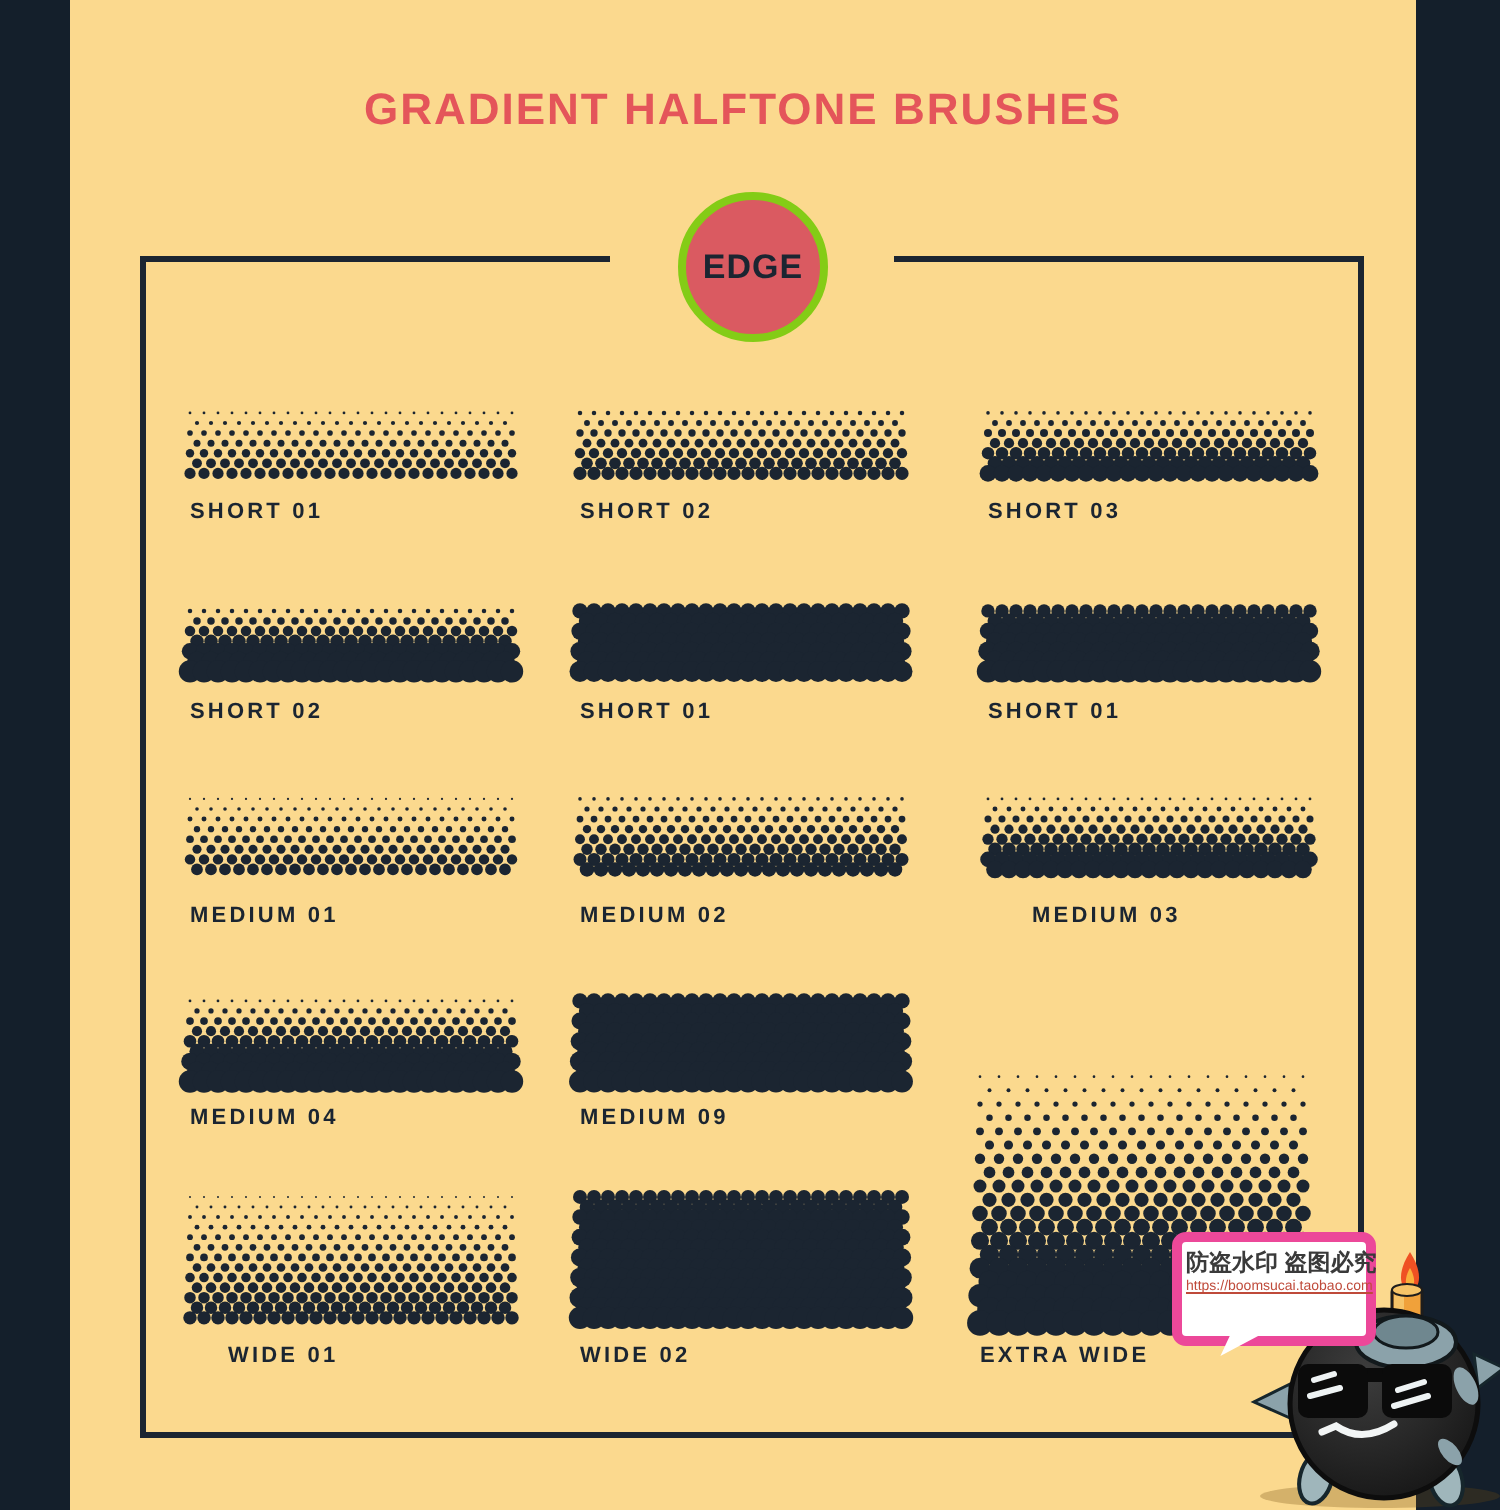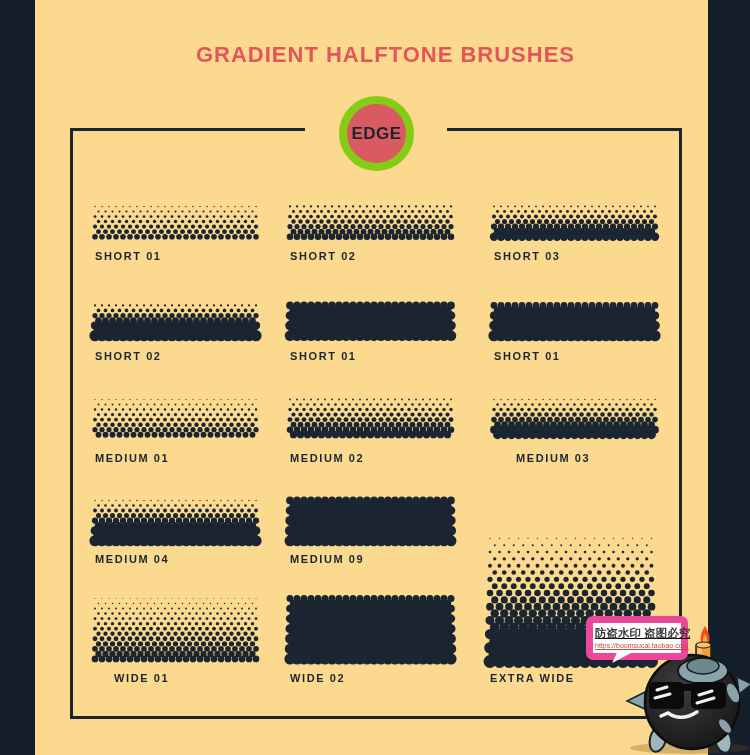--- a/index.html
+++ b/index.html
@@ -7,45 +7,45 @@
     width:750px;height:755px;position:relative;overflow:hidden;
     font-family:"Liberation Sans",sans-serif;
     background:#141f2b;
   }
   .panel{position:absolute;left:35px;top:0;width:673px;height:755px;background:#fbd98e;}
   .side-strip{position:absolute;top:0;height:755px;background:#141f2b;}
   .strip-left{left:0;width:35px;}
   .strip-right{left:708px;width:42px;}
   .title{
     position:absolute;left:35px;top:42px;width:673px;text-align:center;
-    font-size:22px;font-weight:800;letter-spacing:1px;color:#e4555a;padding-left:14px;
+    font-size:22px;font-weight:800;letter-spacing:1px;color:#e4555a;
   }
   .frame{
     position:absolute;left:70px;top:128px;width:612px;height:591px;
     border:3px solid #1b2531;box-sizing:border-box;
   }
   .frame-gap{
     position:absolute;left:305px;top:126px;width:142px;height:8px;background:#fbd98e;
   }
   .edge-badge{
     position:absolute;left:339px;top:96px;width:75px;height:75px;border-radius:50%;
-    background:#da5a61;border:8px solid #84cc16;box-sizing:border-box;
+    background:#da5a61;border:4px solid #84cc16;box-sizing:border-box;
     display:flex;align-items:center;justify-content:center;
     font-size:17px;font-weight:800;letter-spacing:.5px;color:#1b2531;
   }
   .brush-sample{position:absolute;}
   .brush-sample svg{display:block;overflow:visible;}
   .brush-label{
     position:absolute;font-size:11px;font-weight:700;letter-spacing:1.6px;color:#1b2531;
     white-space:nowrap;
   }
   .bubble{
     position:absolute;left:586px;top:616px;width:102px;z-index:30;
-    background:#ffffff;border:7px solid #ec4899;border-radius:7px;
-    padding:3px 2px 4px 2px;text-align:center;box-sizing:border-box;text-decoration:underline;
+    background:#ffffff;border:5px solid #ec4899;border-radius:7px;
+    padding:3px 2px 21px 2px;text-align:center;box-sizing:border-box;
   }
   .bubble::after{
     content:'';position:absolute;left:22px;bottom:-10px;width:0;height:0;
     border-top:12px solid #ffffff;border-right:17px solid transparent;
     transform:skewX(-25deg);
   }
   .bubble-line1{font-size:11.5px;font-weight:700;color:#3a3a3a;white-space:nowrap;}
   .bubble-line2{font-size:7px;color:#bf4a3a;text-decoration:underline;white-space:nowrap;margin-top:1px;}
   .mascot{position:absolute;left:555px;top:598px;z-index:20;}
 </style>

